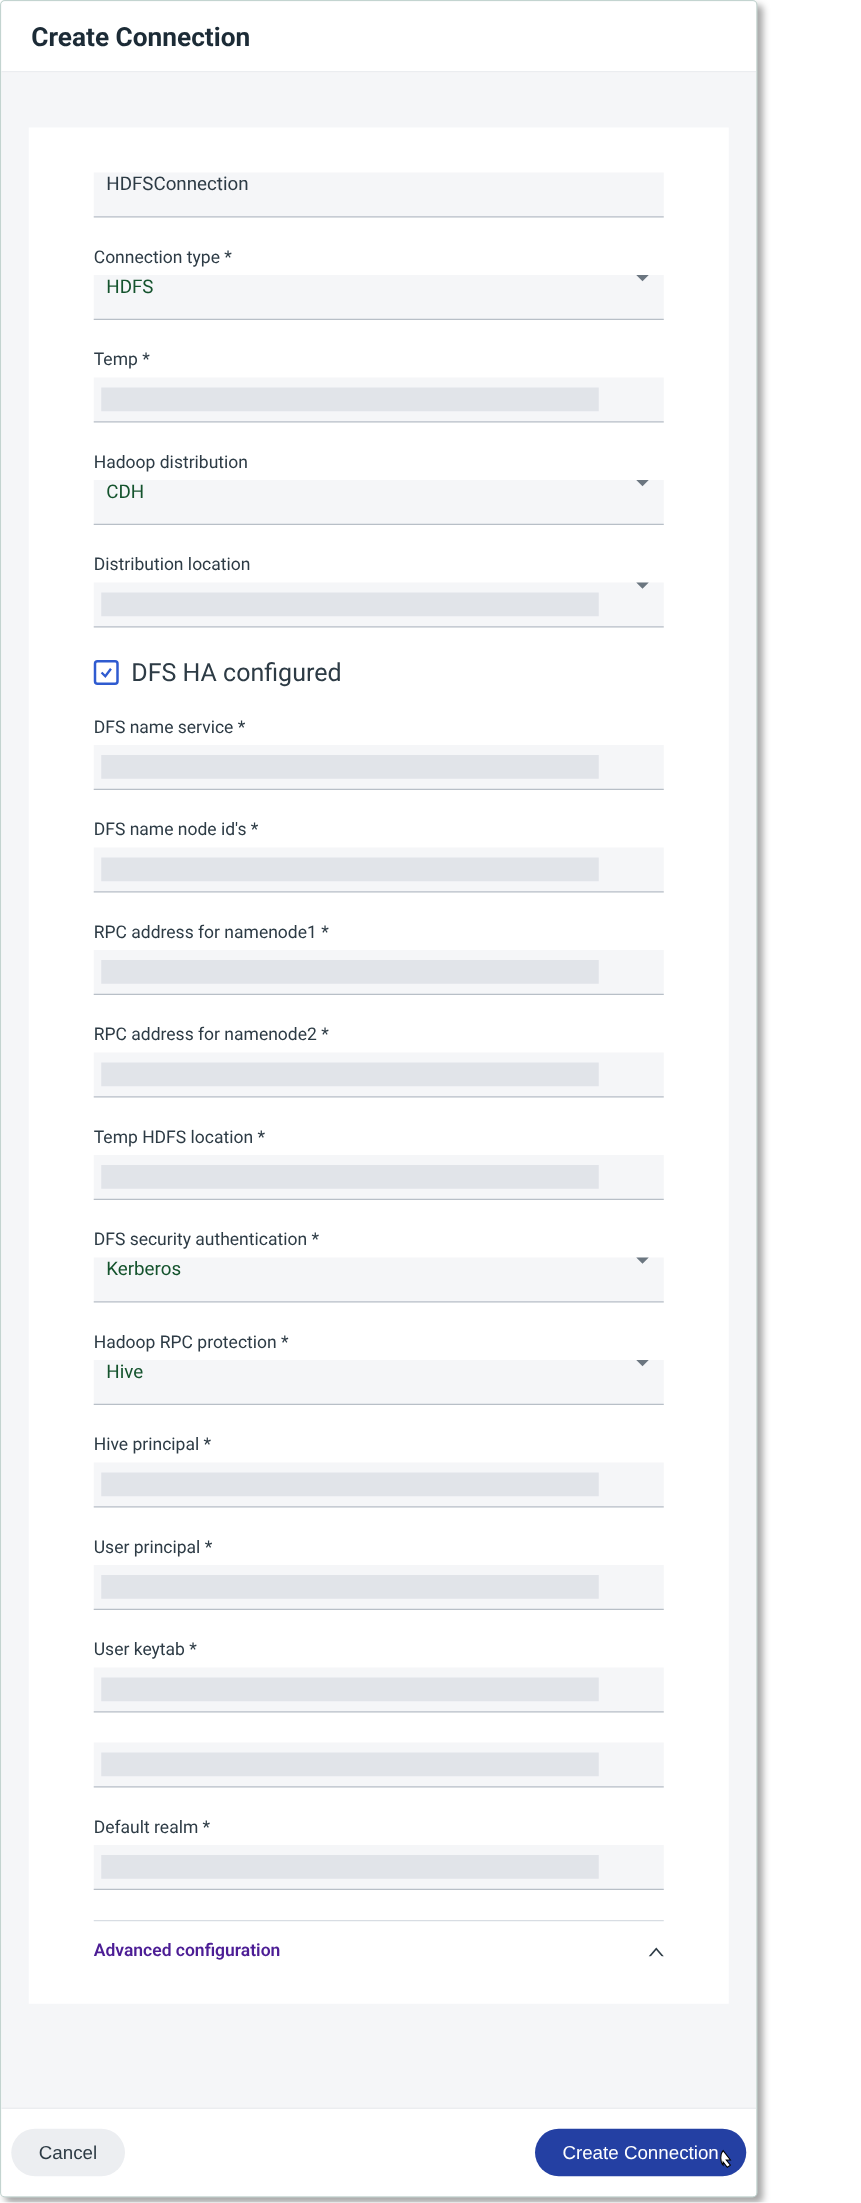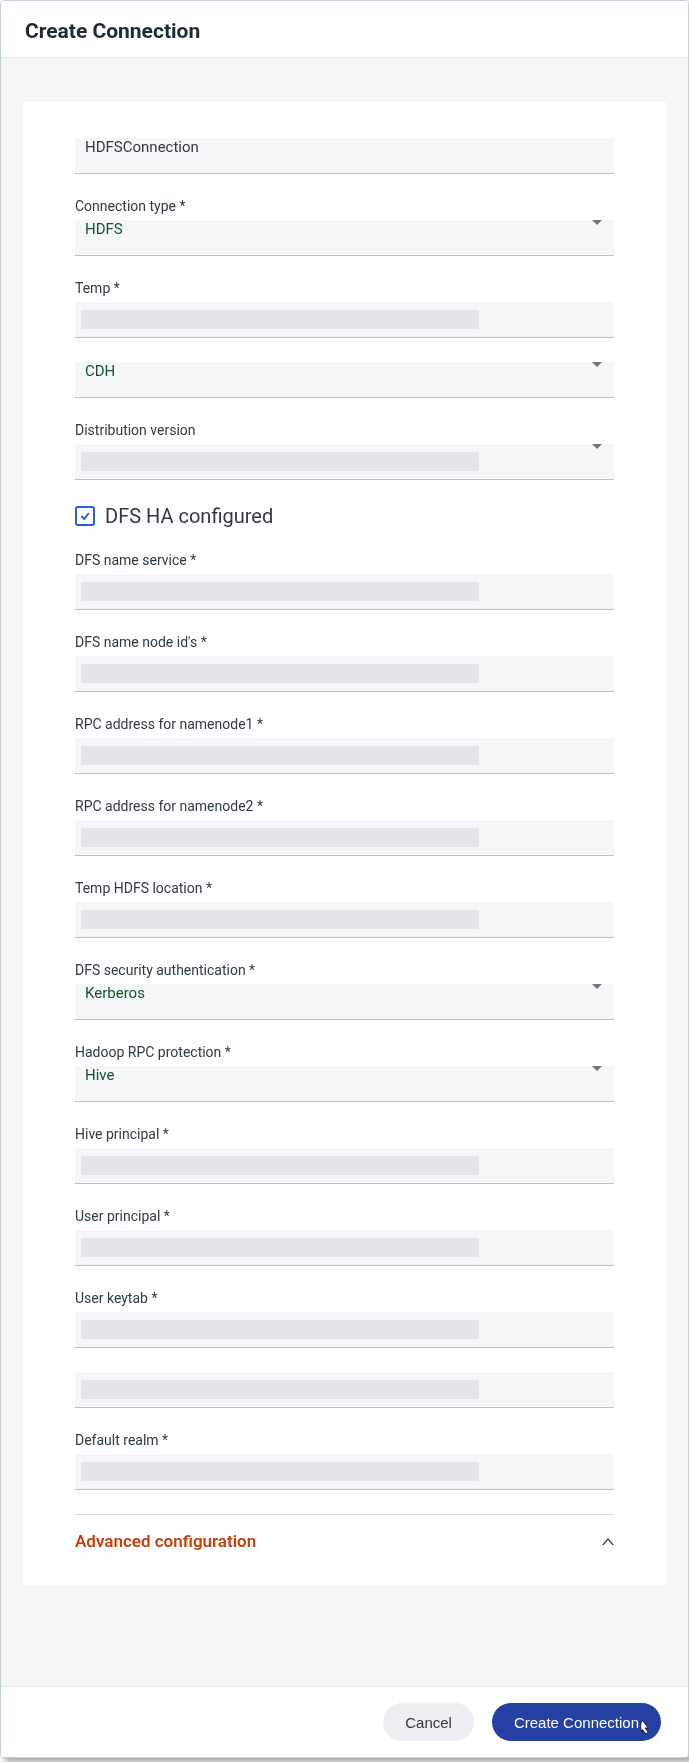--- a/index.html
+++ b/index.html
@@ -4,21 +4,21 @@
 <style>
   * { box-sizing: border-box; margin: 0; padding: 0; }
   body {
     font-family: -apple-system, BlinkMacSystemFont, "Segoe UI", Roboto, Helvetica, Arial, sans-serif;
     background: #fff;
     width: 689px;
     height: 1762px;
     position: relative;
   }
   .dialog {
-    width: 689px;
+    width: 606px;
     height: 1758px;
     border: 1px solid #c3d4d0;
     border-radius: 4px;
     background: #fff;
     box-shadow: 4px 4px 6px rgba(0,0,0,0.35);
     display: flex;
     flex-direction: column;
     overflow: hidden;
   }
   .dialog-header {
@@ -119,45 +119,45 @@
     border-top: 1px solid #d8dde3;
     margin: 12px 0 0 0;
   }
   .section-header {
     display: flex;
     justify-content: space-between;
     align-items: center;
     padding: 16px 0 18px 0;
   }
   .section-title {
-    font-size: 17px;
+    font-size: 14px;
     font-weight: 600;
-    color: #c2410c;
+    color: #4c1d95;
   }
   .chevron-up {
     width: 0; height: 0;
     border-left: 6px solid transparent;
     border-right: 6px solid transparent;
     border-bottom: 7px solid #2d3b45;
     position: relative;
   }
   .chevron-up::after{
     content:"";
     position:absolute;
     left:-6px; top:2px;
     border-left:6px solid transparent;
     border-right:6px solid transparent;
     border-bottom:7px solid #fff;
   }
   .dialog-footer {
     background: #fff;
     border-top: 1px solid #e5e8eb;
-    padding: 16px 27px;
-    display: flex;
-    justify-content: flex-end;
+    padding: 16px 8px;
+    display: flex;
+    justify-content: space-between;
     gap: 18px;
     position: relative;
   }
   .btn {
     height: 38px;
     border-radius: 20px;
     font-size: 15px;
     padding: 0 22px;
     border: none;
     cursor: pointer;
@@ -207,28 +207,29 @@
           <span class="caret-down"></span>
         </div>
       </div>
 
       <div class="form-field">
         <label class="field-label">Temp *</label>
         <div class="text-input text-input-shaded"></div>
       </div>
 
       <div class="form-field">
+        <label class="field-label">Hadoop distribution</label>
         <div class="select-input">
           <span class="select-value">CDH</span>
           <span class="caret-down"></span>
         </div>
       </div>
 
       <div class="form-field">
-        <label class="field-label">Distribution version</label>
+        <label class="field-label">Distribution location</label>
         <div class="select-input text-input-shaded">
           <span></span>
           <span class="caret-down"></span>
         </div>
       </div>
 
       <div class="checkbox-row">
         <div class="checkbox">
           <svg class="checkmark" viewBox="0 0 16 16">
             <polyline points="3,8 7,12 13,4"></polyline>

